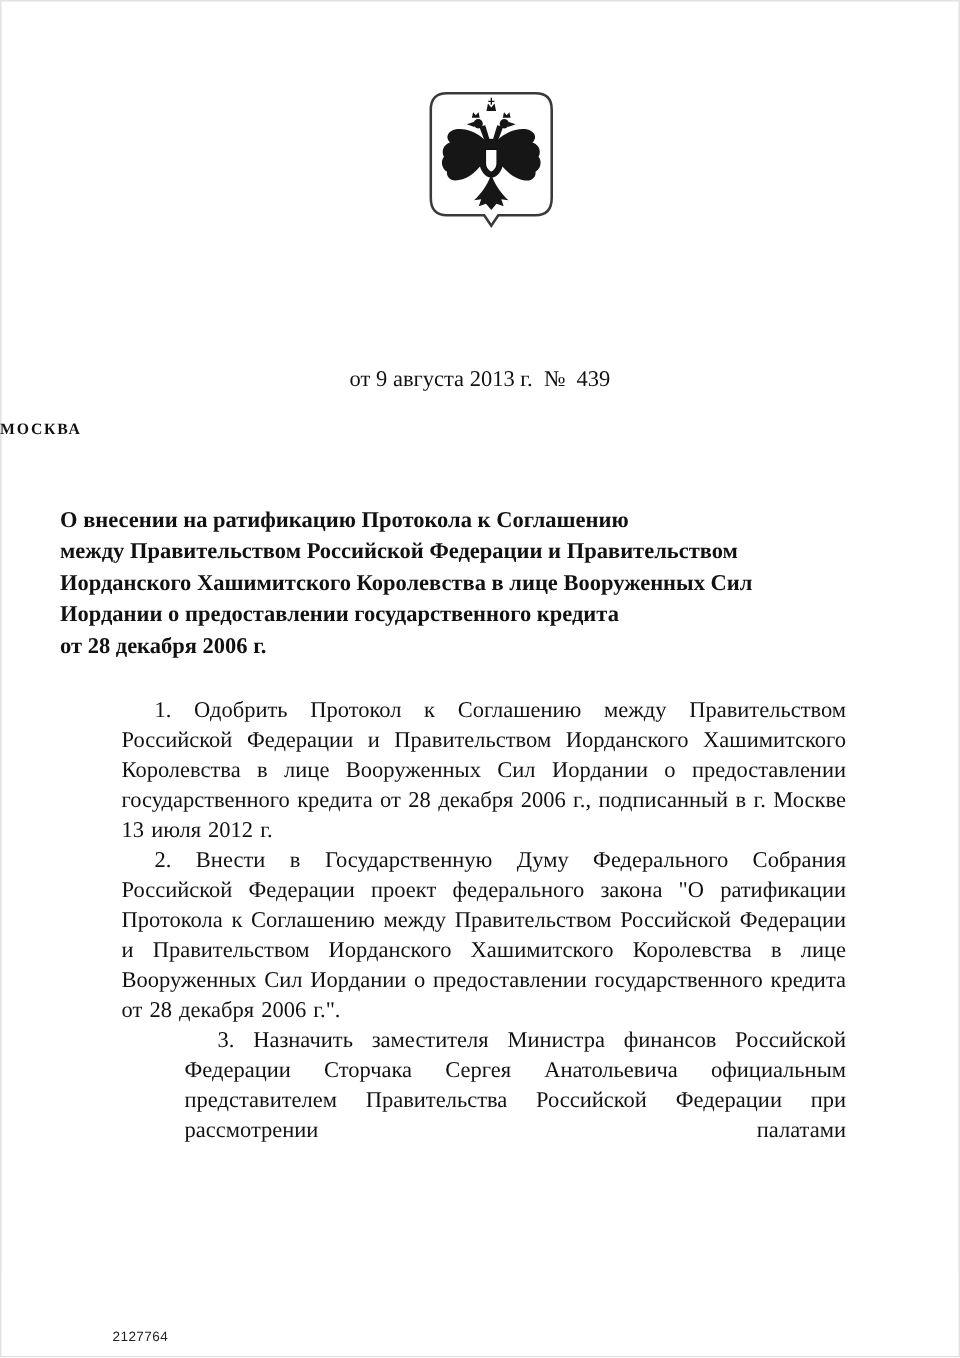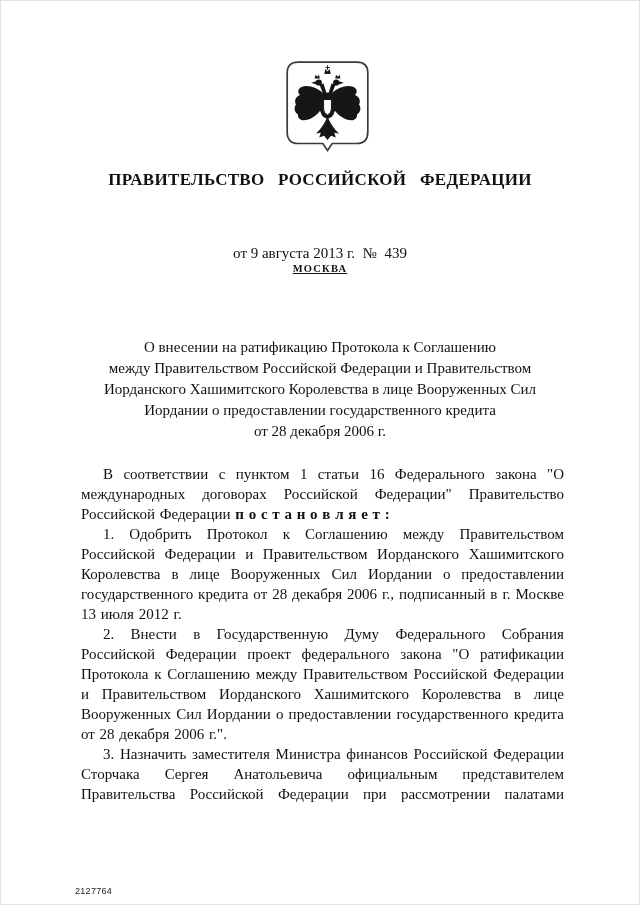--- a/index.html
+++ b/index.html
@@ -43,54 +43,52 @@
   .date-line {
     position: absolute;
     top: 245px;
     left: 0; right: 0;
     text-align: center;
     font-size: 15px;
     white-space: pre;
   }
   .city-name {
     position: absolute;
-    top: 263px;
+    top: 281px;
     left: 0; right: 0;
-    text-align: center;
+    text-align: left;
     font-size: 10.5px;
     font-weight: bold;
     letter-spacing: 1.2px;
     white-space: pre;
-    text-decoration: underline;
   }
   .doc-title {
     position: absolute;
     top: 337px;
     left: 40px; right: 40px;
-    text-align: center;
     font-size: 15px;
-    font-weight: normal;
+    font-weight: bold;
     line-height: 21px;
     white-space: pre-line;
   }
   .doc-body {
     position: absolute;
     top: 464px;
     left: 81px;
     width: 483px;
     font-size: 15px;
     line-height: 20px;
     word-spacing: 1px;
   }
   .doc-body p {
     margin: 0;
     text-indent: 22px;
     text-align: justify;
   }
-  .doc-body p.cut-line { text-align-last: justify; }
+  .doc-body p.cut-line { text-align-last: justify; margin-left: 42px; }
   .decree-word {
     font-weight: bold;
     white-space: pre;
   }
   .footer-code {
     position: absolute;
     left: 75px;
     top: 858px;
     font-family: "Liberation Sans", "DejaVu Sans", sans-serif;
     font-size: 9px;
@@ -122,35 +120,33 @@
         <path d="M38 33 C31 26, 21.5 23.5, 15.5 26 C11.5 28, 11.5 31.5, 14 34 C9.5 35.5, 8 40, 10 43.5 C7.5 46.5, 8.5 51.5, 12 53.5 C11.5 56.5, 14 59.3, 17.5 59.3 C24 59.3, 31 54.5, 35.5 48 Z"></path>
         <path d="M38 33 C31 26, 21.5 23.5, 15.5 26 C11.5 28, 11.5 31.5, 14 34 C9.5 35.5, 8 40, 10 43.5 C7.5 46.5, 8.5 51.5, 12 53.5 C11.5 56.5, 14 59.3, 17.5 59.3 C24 59.3, 31 54.5, 35.5 48 Z" transform="matrix(-1 0 0 1 83 0)"></path>
         <path d="M41.5 55.5 C38.5 63, 34.5 68.5, 30 72.5 L34.8 71.8 L33.2 76.5 L38 74.8 L41.5 79 L45 74.8 L49.8 76.5 L48.2 71.8 L53 72.5 C48.5 68.5, 44.5 63, 41.5 55.5 Z"></path>
         <circle cx="24.5" cy="55" r="2.2"></circle>
         <path d="M55.5 51.5 L63.2 42.8 L64.7 44.1 L57 52.8 Z"></path>
       </g>
       <path d="M37.6 38.5 H45.4 V48 Q45.4 52 41.5 54 Q37.6 52 37.6 48 Z" fill="#ffffff" stroke="#111" stroke-width="0.9"></path>
     </svg>
   </div>
 
-  <div class="org-name">ПРАВИТЕЛЬСТВО РОССИЙСКОЙ ФЕДЕРАЦИИ</div>
 
 
   <div class="date-line">от 9 августа 2013 г.  №  439</div>
 
   <div class="city-name">МОСКВА</div>
 
   <div class="doc-title">О внесении на ратификацию Протокола к Соглашению
 между Правительством Российской Федерации и Правительством
 Иорданского Хашимитского Королевства в лице Вооруженных Сил
 Иордании о предоставлении государственного кредита
 от 28 декабря 2006 г.</div>
 
   <div class="doc-body">
-    <p><span>В соответствии с пунктом 1 статьи 16 Федерального закона "О международных договорах Российской Федерации" Правительство Российской Федерации </span><span class="decree-word">п о с т а н о в л я е т :</span></p>
     <p>1. Одобрить Протокол к Соглашению между Правительством Российской Федерации и Правительством Иорданского Хашимитского Королевства в лице Вооруженных Сил Иордании о предоставлении государственного кредита от 28 декабря 2006 г., подписанный в г. Москве 13 июля 2012 г.</p>
     <p>2. Внести в Государственную Думу Федерального Собрания Российской Федерации проект федерального закона "О ратификации Протокола к Соглашению между Правительством Российской Федерации и Правительством Иорданского Хашимитского Королевства в лице Вооруженных Сил Иордании о предоставлении государственного кредита от 28 декабря 2006 г.".</p>
     <p class="cut-line">3. Назначить заместителя Министра финансов Российской Федерации Сторчака Сергея Анатольевича официальным представителем Правительства Российской Федерации при рассмотрении палатами</p>
   </div>
 
   <div class="footer-code">2127764</div>
 
 </div>
 
 </body></html>

